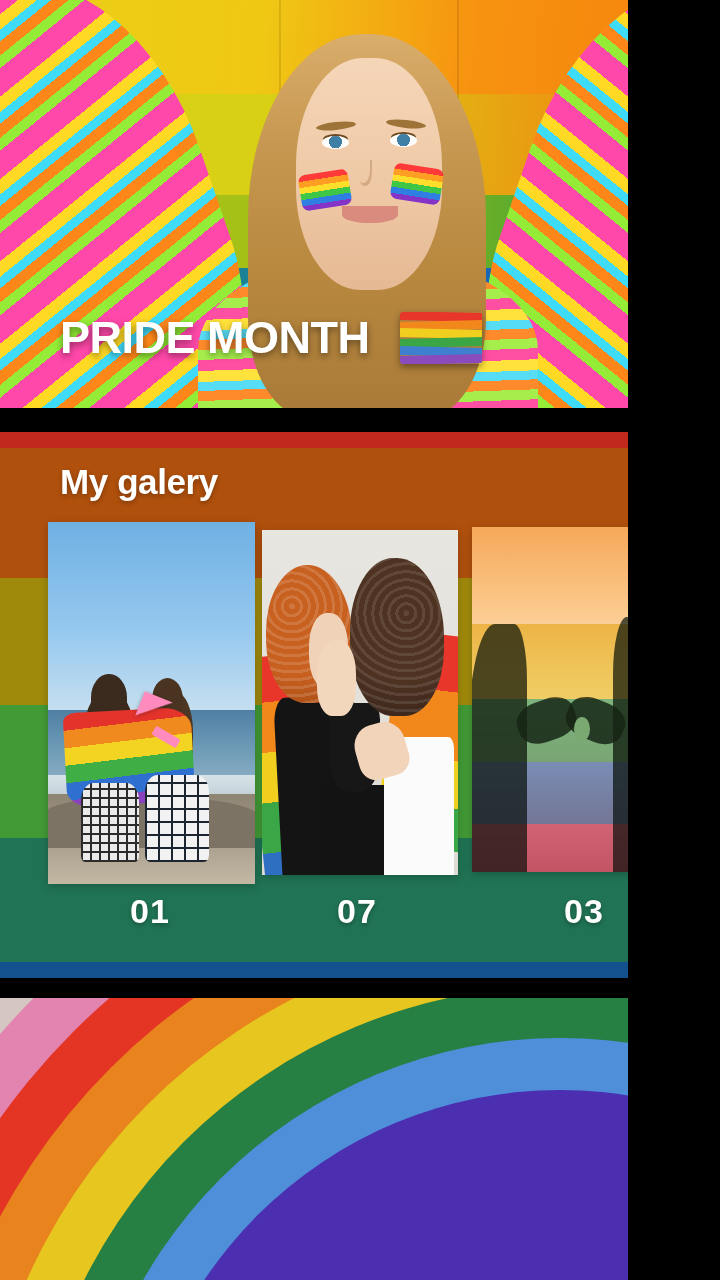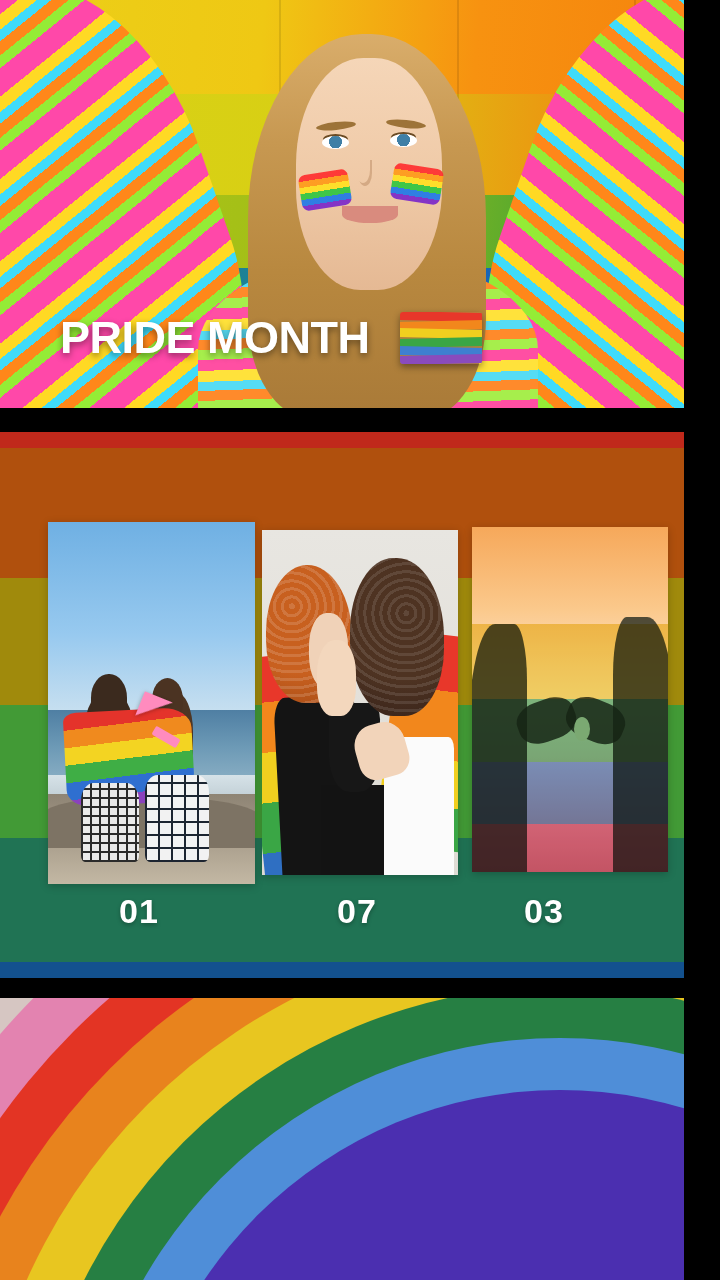--- a/index.html
+++ b/index.html
@@ -1,19 +1,19 @@
 <!DOCTYPE html>
 <html><head>
 <meta charset="utf-8">
 <style>
   * { margin:0; padding:0; box-sizing:border-box; }
   html,body { width:720px; height:1280px; background:#000; overflow:hidden;
               font-family:"Liberation Sans", sans-serif; }
 
-  .canvas { position:relative; width:684px; height:1280px; overflow:hidden; background:#000; }
+  .canvas { position:relative; width:628px; height:1280px; overflow:hidden; background:#000; }
 
   
   .hero { position:absolute; left:0; top:0; width:720px; height:408px; overflow:hidden; }
   .hero-photo { position:absolute; inset:0; overflow:hidden; }
 
   
   .flag-backdrop { position:absolute; inset:-6% -6% -6% -6%; }
   .flag-band { position:absolute; left:-10%; width:120%; }
   .fb1 { top:-4%;  height:34%; background:linear-gradient(95deg,#e9d41a 0%,#efc814 40%,#f79210 62%,#f4790b 100%); }
   .fb2 { top:26%;  height:26%; background:linear-gradient(95deg,#d9d416 0%,#d8cf14 45%,#ef8c10 75%,#ef7a0c 100%); }
@@ -198,23 +198,23 @@
                 background:linear-gradient(180deg,
                   rgba(255,170,60,0) 0 28%,
                   #e8c920 28% 50%,
                   #2e9a4a 50% 68%,
                   #2f6fd0 68% 86%,
                   #d9447e 86% 100%); }
 
   
   .num { position:absolute; top:892px; color:#fff; font-size:34px; font-weight:bold;
          letter-spacing:1px; text-shadow:0 2px 4px rgba(0,0,0,.28); }
-  .num-1 { left:119px; }
+  .num-1 { left:130px; }
   .num-2 { left:337px; }
-  .num-3 { left:524px;text-align:center; }
+  .num-3 { left:564px;text-align:center; }
 
   
   .rainbow { position:absolute; left:0; top:998px; width:720px; height:282px; overflow:hidden; }
   .rb-strip { position:absolute; top:0; bottom:0; }
   .rb-arc { position:absolute; border-radius:50%; }
 </style>
 </head>
 <body>
 
 <div class="canvas">
@@ -265,20 +265,21 @@
 
   <div class="band band-black-top"></div>
   <div class="band band-red"></div>
   <div class="band band-orange"></div>
   <div class="band band-olive"></div>
   <div class="band band-green"></div>
   <div class="band band-teal"></div>
   <div class="band band-blue"></div>
   <div class="band band-black-bot"></div>
 
+  <div class="gallery-title">My galery</div>
 
   <div class="shot shot-1">
     <div class="s1-sky"></div>
     <div class="s1-sea"></div>
     <div class="s1-foam"></div>
     <div class="s1-sand"></div>
     <div class="s1-rock"></div>
     <div class="s1-hairA"></div>
     <div class="s1-hairB"></div>
     <div class="s1-headA"></div>

